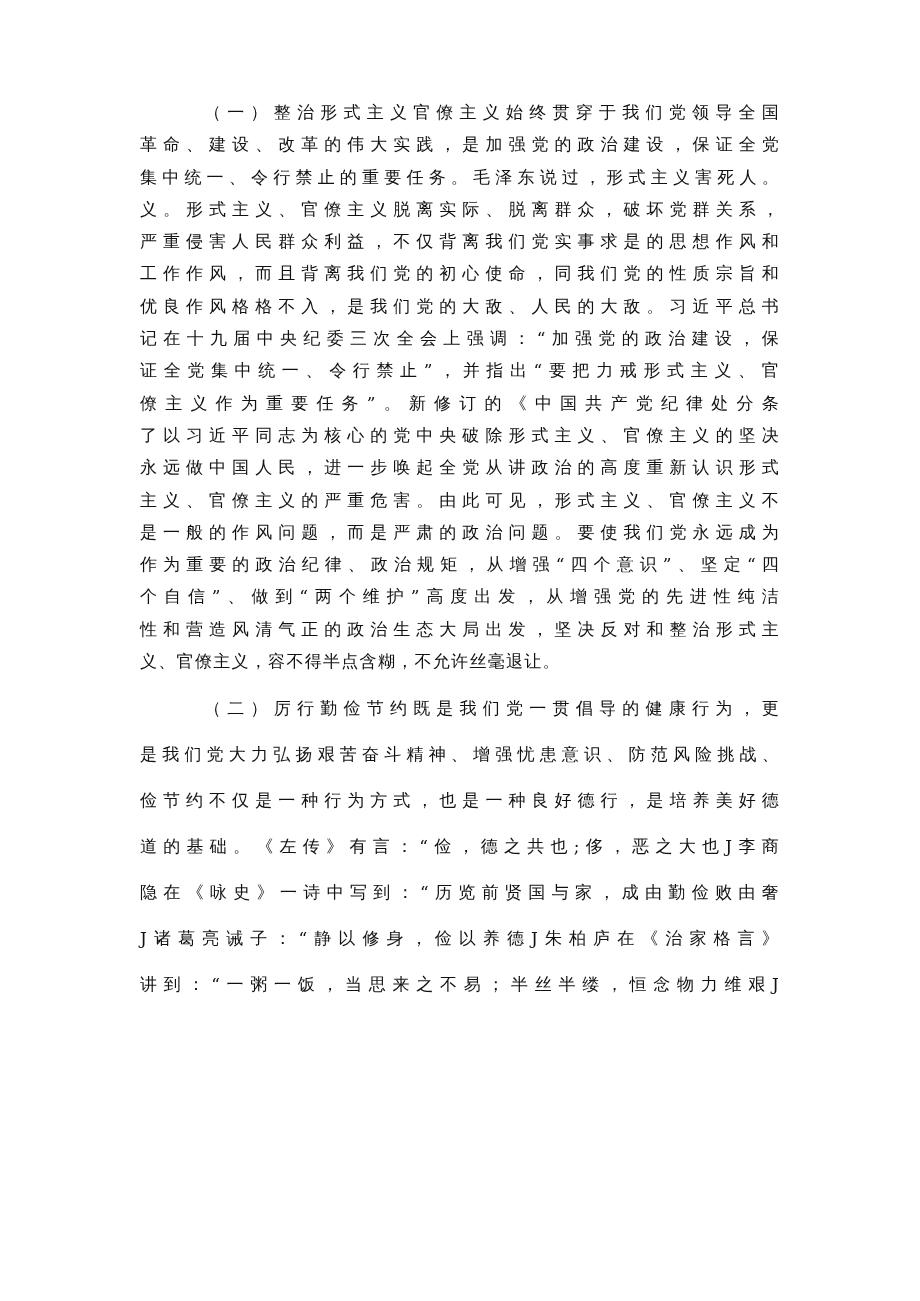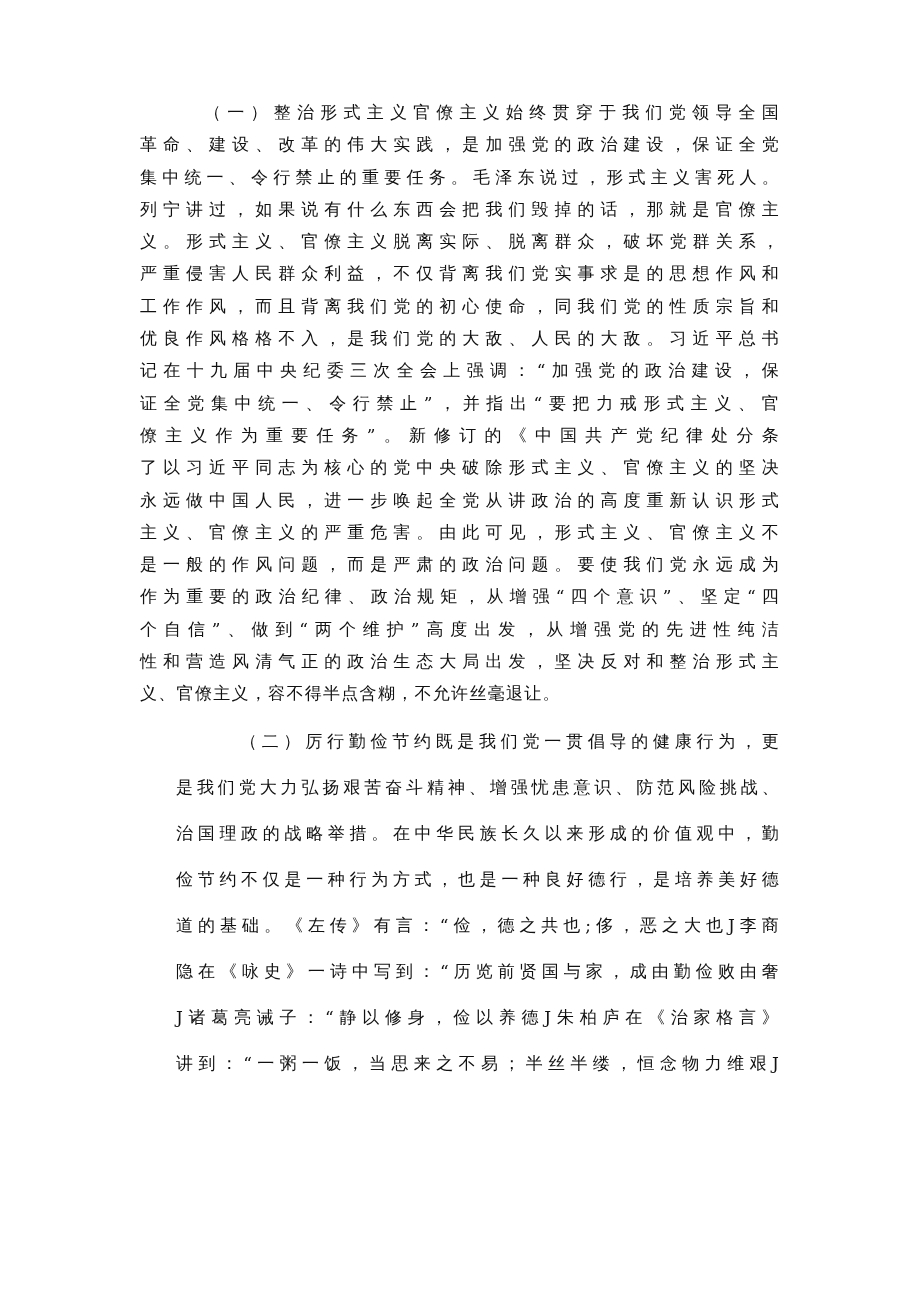--- a/index.html
+++ b/index.html
@@ -4,50 +4,48 @@
 <style>
   html, body { margin:0; padding:0; background:#ffffff; }
   body { width:920px; height:1301px; position:relative; overflow:hidden;
          font-family:"DejaVu Serif", "Liberation Serif", serif; color:#111; }
   .page { position:absolute; left:140px; top:96px; width:640px; }
   .line { display:block; white-space:nowrap; font-size:17px; letter-spacing:1.3px;
           height:32.3px; line-height:32.3px; text-align:justify; text-align-last:justify; }
   .line.last { text-align-last:left; }
   .line.indent { padding-left:64px; }
   .p2 { margin-top:8px; }
-  .p2 .line { height:46px; line-height:46px;margin-left:36px; }
+  .p2 .line { height:46px; line-height:46px; }
 </style>
 </head>
 <body>
 
 <div class="page">
   <div class="p1">
     <span class="line indent">（一）整治形式主义官僚主义始终贯穿于我们党领导全国</span>
     <span class="line">革命、建设、改革的伟大实践，是加强党的政治建设，保证全党</span>
     <span class="line">集中统一、令行禁止的重要任务。毛泽东说过，形式主义害死人。</span>
-    <span class="line">列宁讲过，如果说有什么东西会把我们毁掉的话，那就是官僚主</span>
     <span class="line">义。形式主义、官僚主义脱离实际、脱离群众，破坏党群关系，</span>
     <span class="line">严重侵害人民群众利益，不仅背离我们党实事求是的思想作风和</span>
     <span class="line">工作作风，而且背离我们党的初心使命，同我们党的性质宗旨和</span>
     <span class="line">优良作风格格不入，是我们党的大敌、人民的大敌。习近平总书</span>
     <span class="line">记在十九届中央纪委三次全会上强调：“加强党的政治建设，保</span>
     <span class="line">证全党集中统一、令行禁止”，并指出“要把力戒形式主义、官</span>
     <span class="line">僚主义作为重要任务”。新修订的《中国共产党纪律处分条</span>
     <span class="line">了以习近平同志为核心的党中央破除形式主义、官僚主义的坚决</span>
     <span class="line">永远做中国人民，进一步唤起全党从讲政治的高度重新认识形式</span>
     <span class="line">主义、官僚主义的严重危害。由此可见，形式主义、官僚主义不</span>
     <span class="line">是一般的作风问题，而是严肃的政治问题。要使我们党永远成为</span>
     <span class="line">作为重要的政治纪律、政治规矩，从增强“四个意识”、坚定“四</span>
     <span class="line">个自信”、做到“两个维护”高度出发，从增强党的先进性纯洁</span>
     <span class="line">性和营造风清气正的政治生态大局出发，坚决反对和整治形式主</span>
     <span class="line last">义、官僚主义，容不得半点含糊，不允许丝毫退让。</span>
   </div>
   <div class="p2">
     <span class="line indent">（二）厉行勤俭节约既是我们党一贯倡导的健康行为，更</span>
     <span class="line">是我们党大力弘扬艰苦奋斗精神、增强忧患意识、防范风险挑战、</span>
-    <span class="line">治国理政的战略举措。在中华民族长久以来形成的价值观中，勤</span>
     <span class="line">俭节约不仅是一种行为方式，也是一种良好德行，是培养美好德</span>
     <span class="line">道的基础。《左传》有言：“俭，德之共也;侈，恶之大也J李商</span>
     <span class="line">隐在《咏史》一诗中写到：“历览前贤国与家，成由勤俭败由奢</span>
     <span class="line">J诸葛亮诫子：“静以修身，俭以养德J朱柏庐在《治家格言》</span>
     <span class="line">讲到：“一粥一饭，当思来之不易；半丝半缕，恒念物力维艰J</span>
   </div>
 </div>
 
 </body></html>

